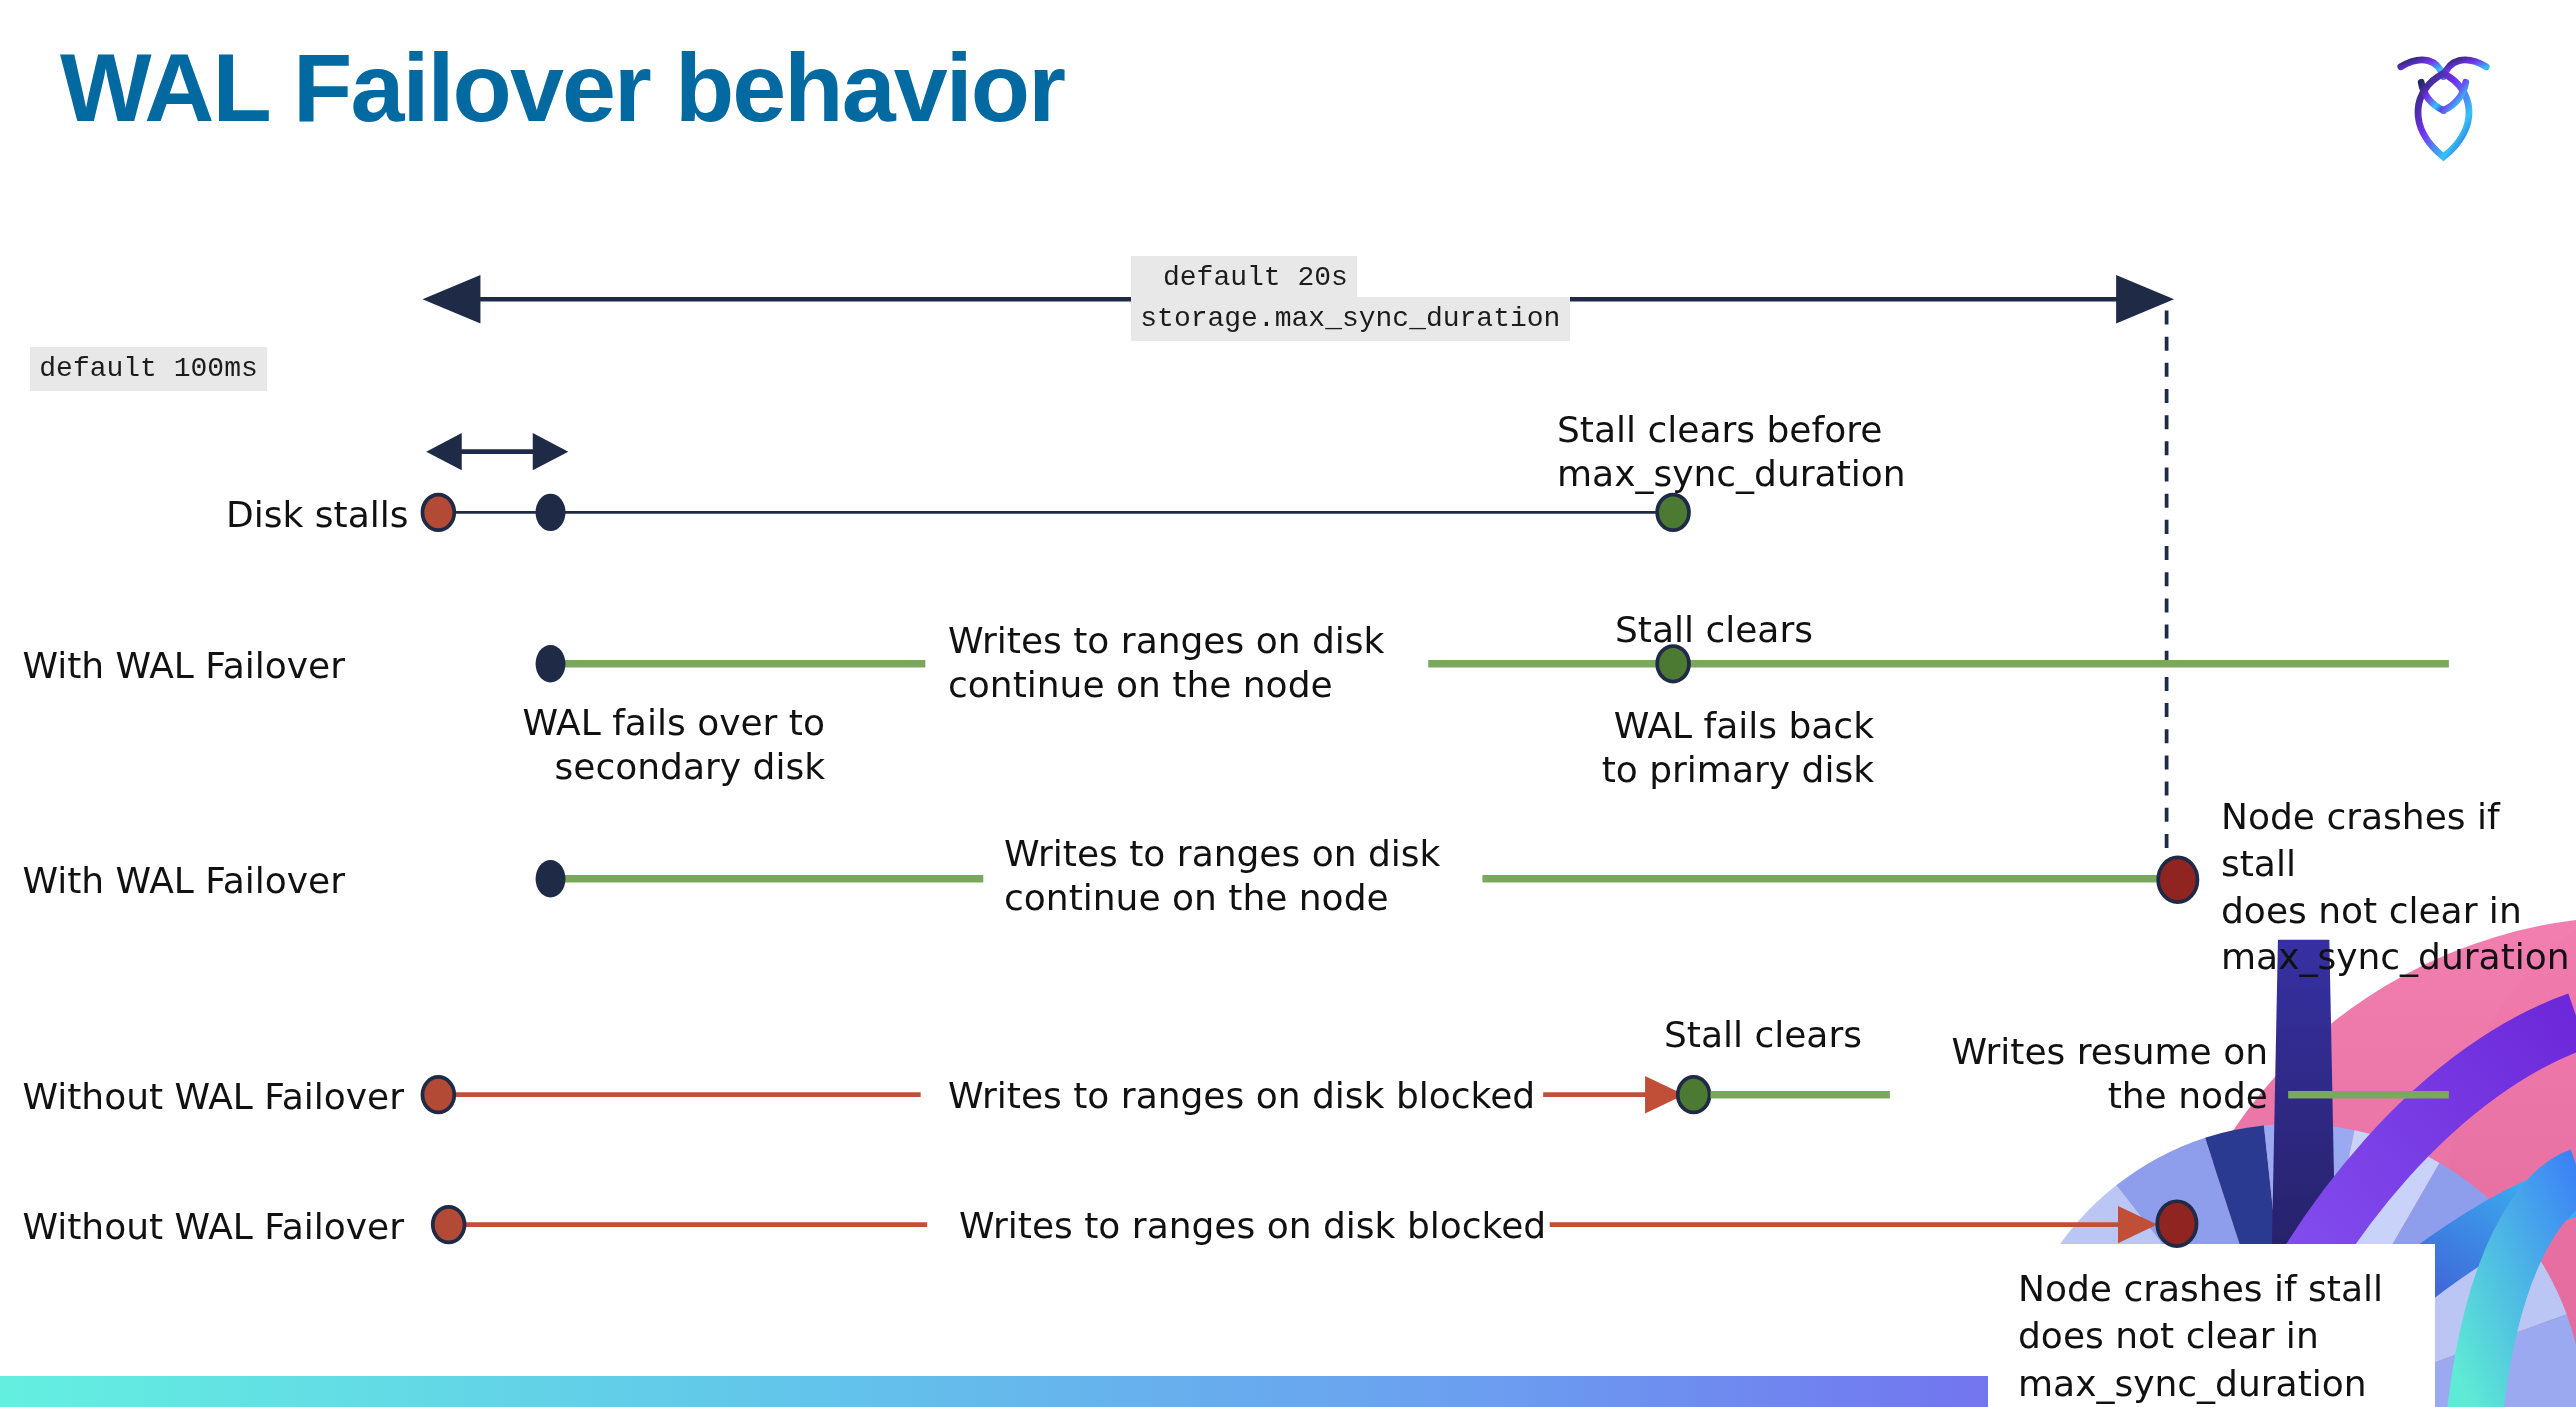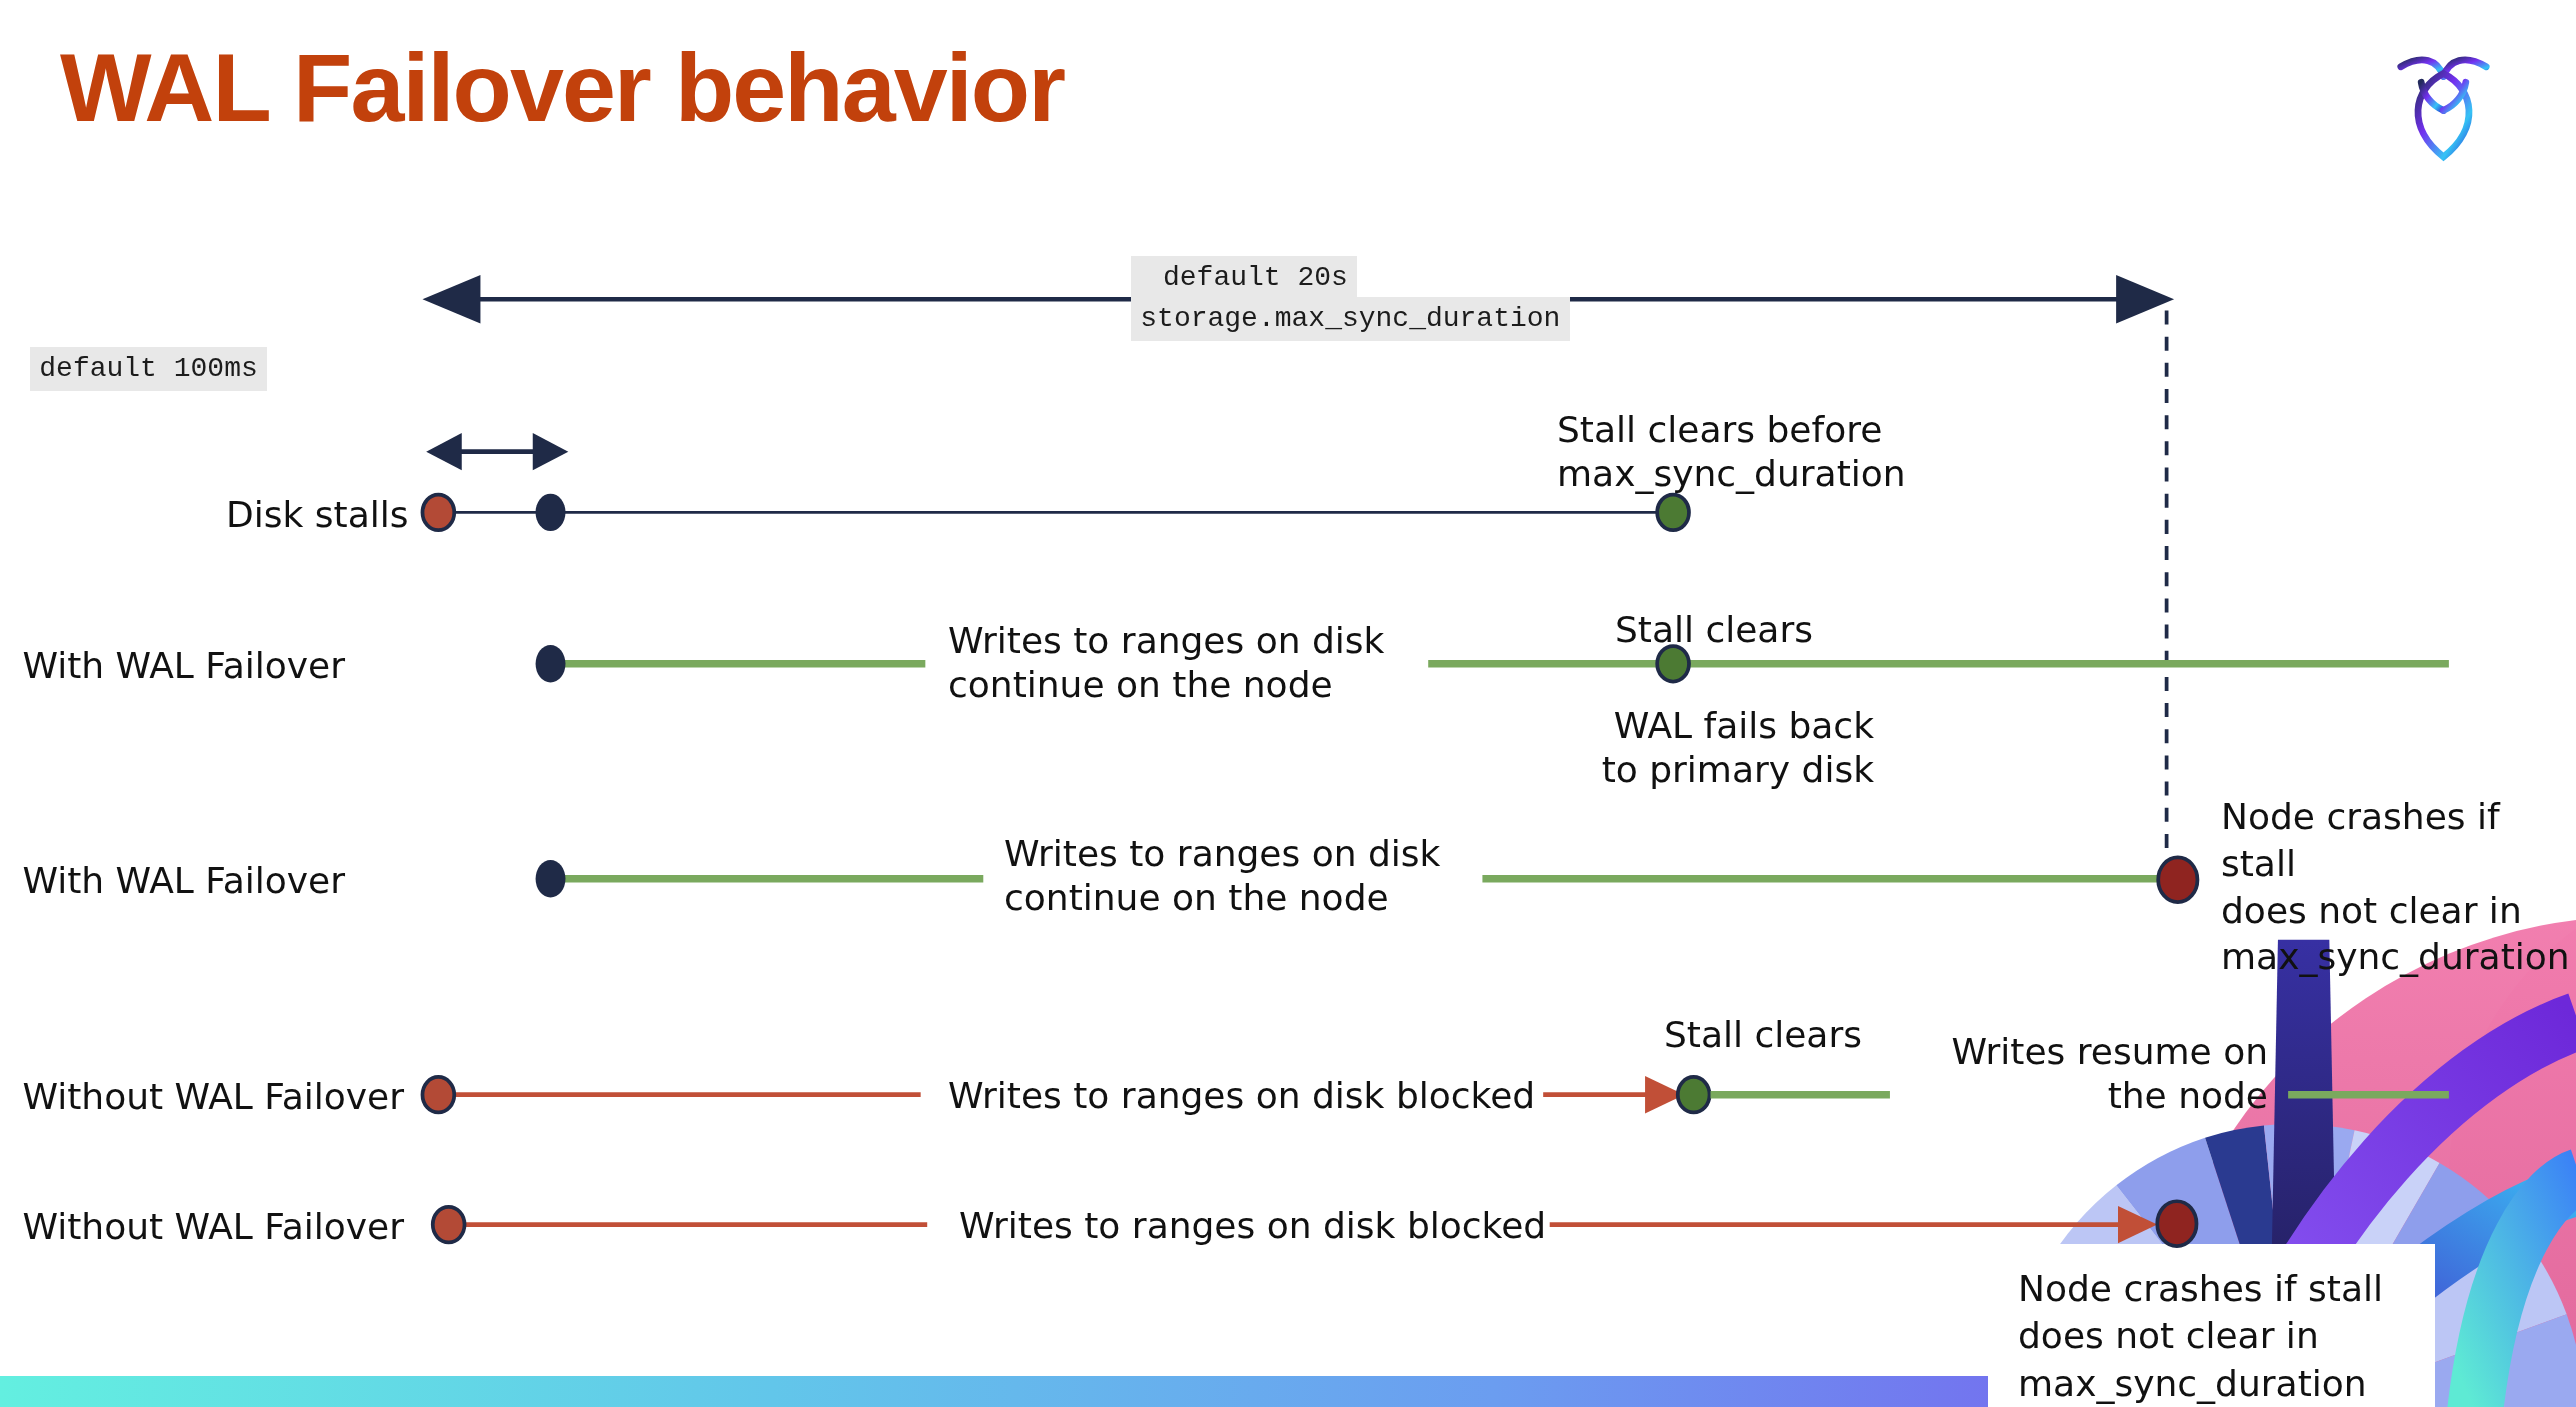--- a/index.html
+++ b/index.html
@@ -12,21 +12,21 @@
     --code-bg:#e8e8e8;
     --ink:#111111;
   }
   html,body{margin:0;padding:0;background:#ffffff;}
   #canvas{
     position:relative;width:2576px;height:1408px;background:#ffffff;
     overflow:hidden;font-family:"DejaVu Sans",sans-serif;
   }
   .title{
     position:absolute;z-index:4;font-family:"Liberation Sans",sans-serif;
-    font-size:97px;font-weight:800;letter-spacing:-1.9px;color:#c2410c;white-space:nowrap;
+    font-size:97px;font-weight:800;letter-spacing:-1.9px;color:#0369a1;white-space:nowrap;
   }
   .code{
     position:absolute;z-index:4;font:28px/1.3 "Liberation Mono",monospace;
     background:var(--code-bg);color:#1c1c1c;padding:3.7px 9.3px;white-space:nowrap;
   }
   .lbl{
     position:absolute;z-index:4;font-size:36px;line-height:1.2;color:var(--ink);white-space:nowrap;
   }
   .note{
     position:absolute;z-index:4;font-size:36px;line-height:1.22;color:var(--ink);white-space:pre-line;
@@ -124,20 +124,22 @@
   <div class="code" style="left:30px;top:347px;">default 100ms</div>
 
   <div class="lbl" style="left:226px;top:493px;">Disk stalls</div>
   <div class="lbl" style="left:22.4px;top:644px;">With WAL Failover</div>
   <div class="lbl" style="left:22.4px;top:859px;">With WAL Failover</div>
   <div class="lbl" style="left:22.4px;top:1075px;">Without WAL Failover</div>
   <div class="lbl" style="left:22.4px;top:1205px;">Without WAL Failover</div>
 
   <div class="note" style="left:1537px;top:408px;margin-left:20px;">Stall clears before
 max_sync_duration</div>
+  <div class="note center" style="left:432px;top:701px;width:393px;">WAL fails over to
+secondary disk</div>
   <div class="note" style="left:948px;top:619px;">Writes to ranges on disk
 continue on the node</div>
   <div class="note center" style="left:1533px;top:608px;width:280px;">Stall clears</div>
   <div class="note center" style="left:1519px;top:704px;width:355px;">WAL fails  back
 to primary disk</div>
   <div class="note" style="left:1004px;top:832px;">Writes to ranges on disk
 continue on the node</div>
   <div class="note" style="left:2221px;top:794px;line-height:1.3;">Node crashes if stall
 does not clear in
 max_sync_duration</div>

